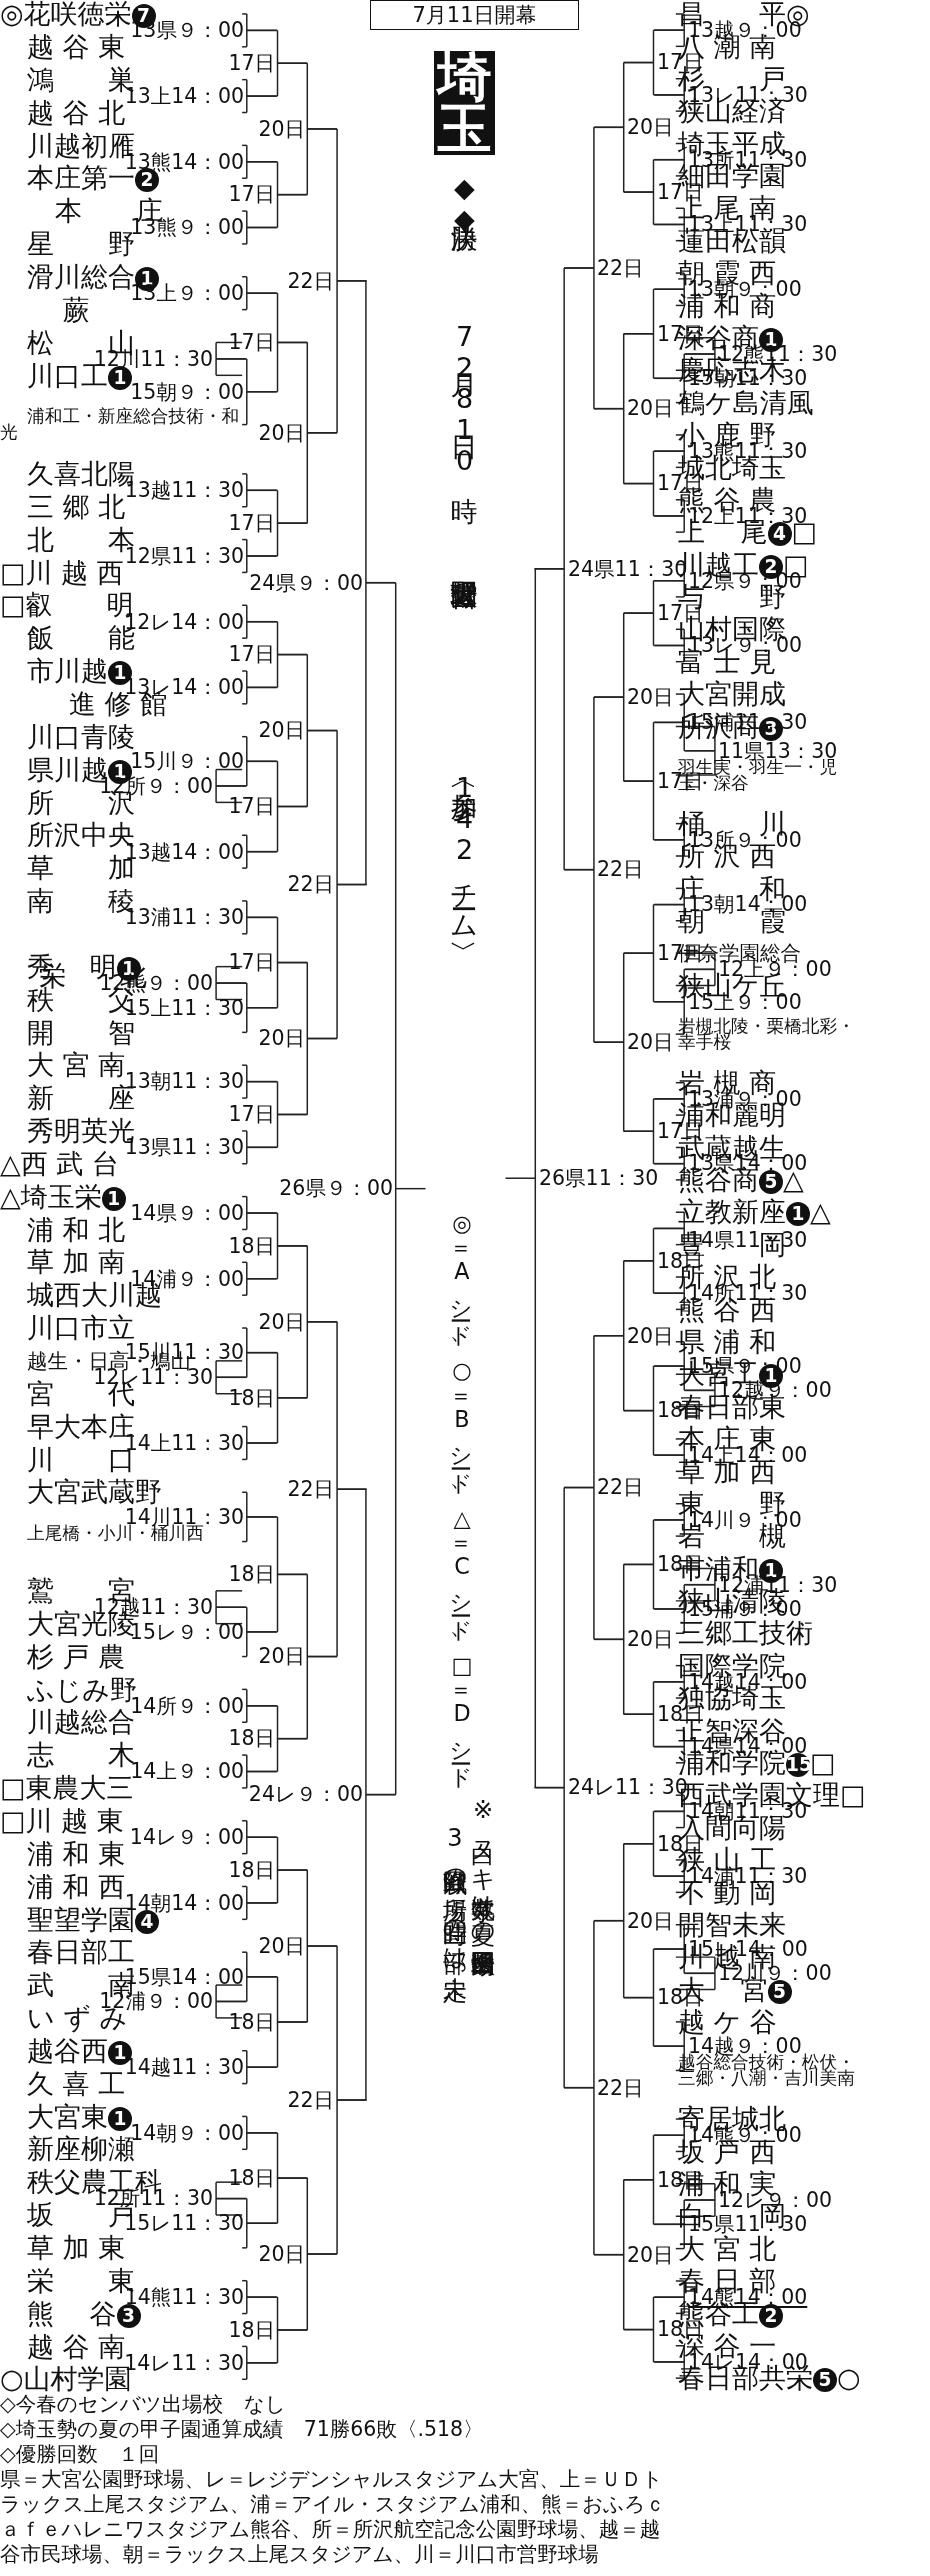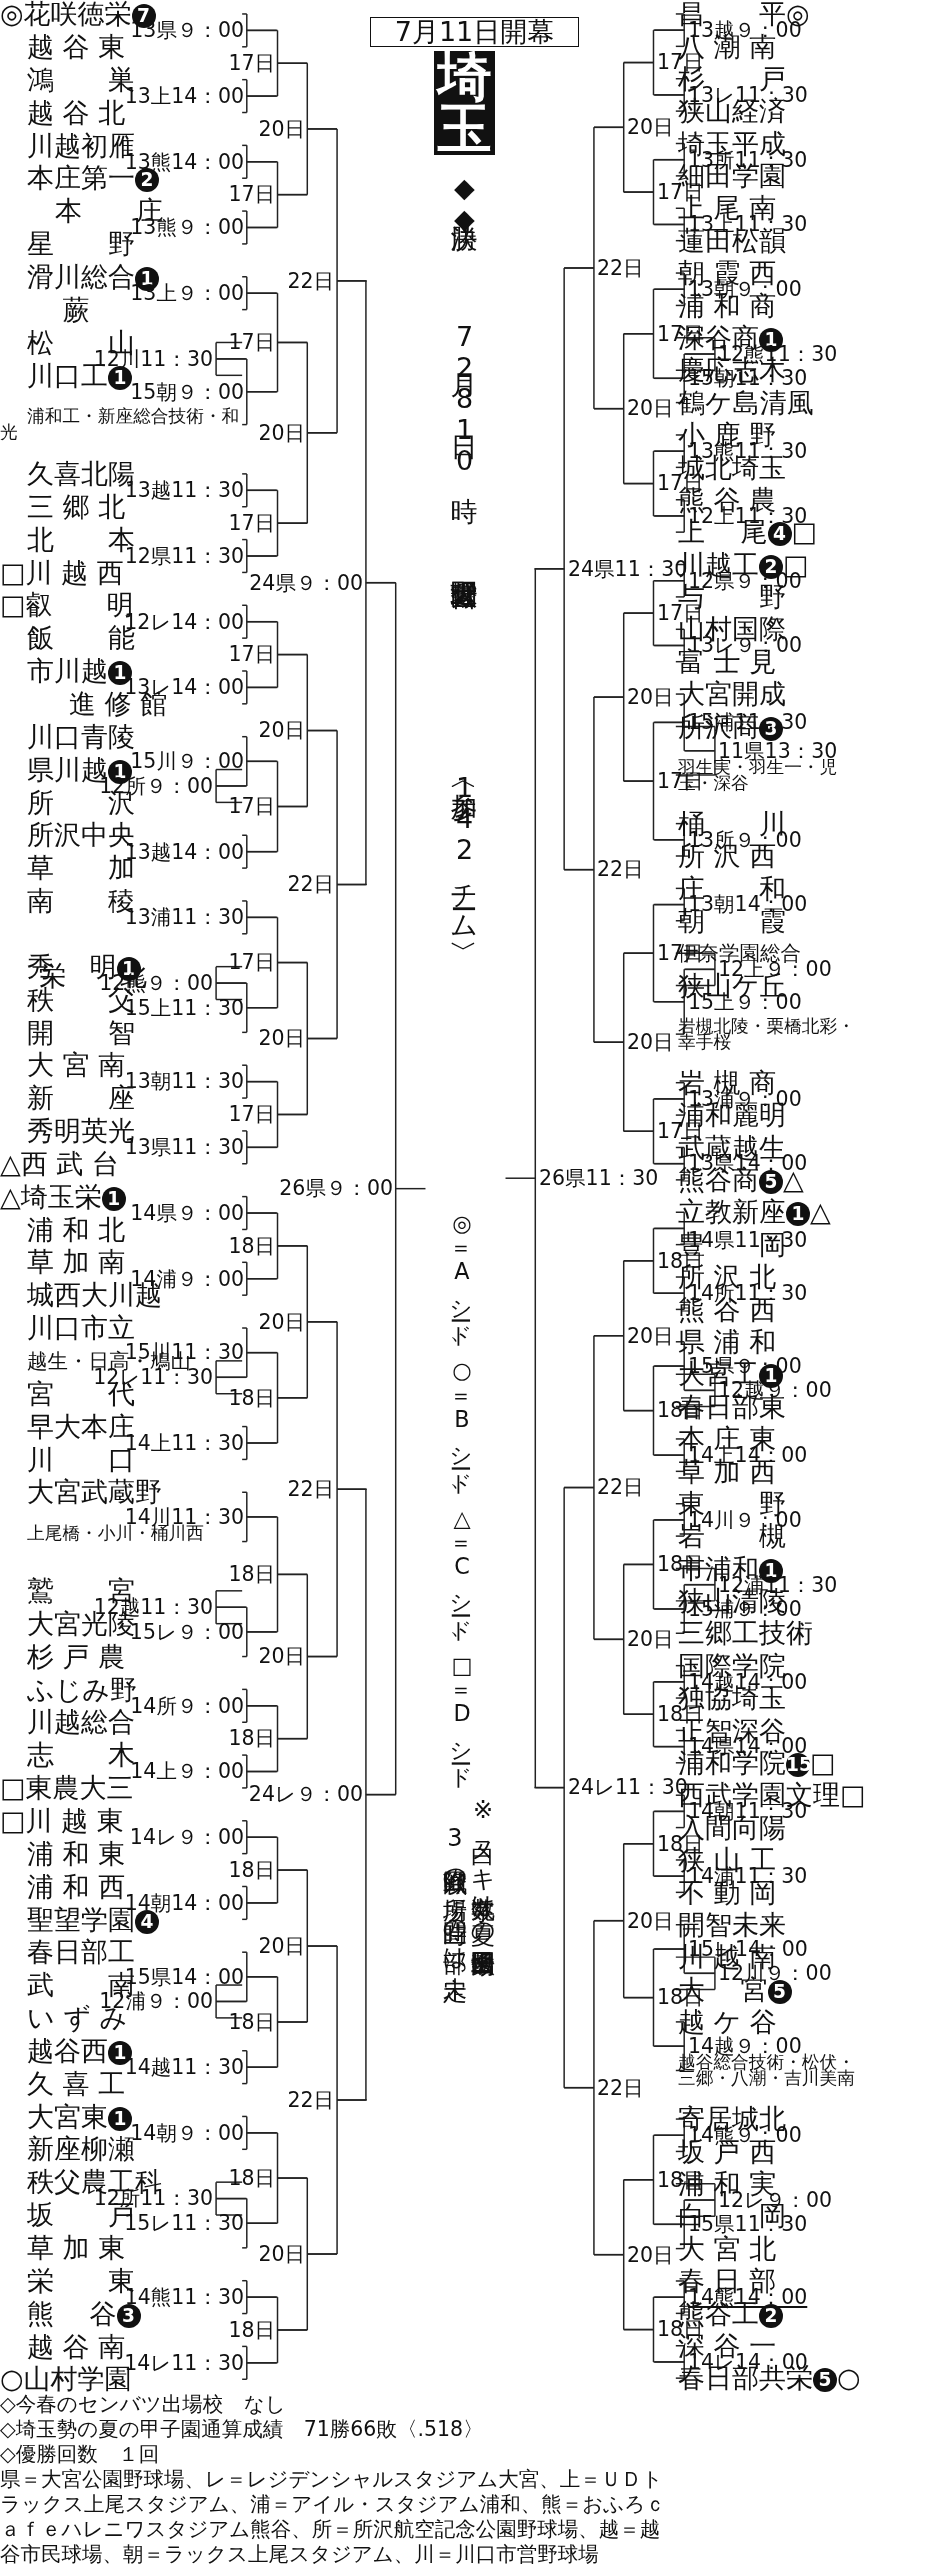--- a/index.html
+++ b/index.html
@@ -4,22 +4,22 @@
 <style>
   html,body{margin:0;padding:0;background:#fff;}
   body{width:931px;height:2576px;position:relative;overflow:hidden;
        font-family:"DejaVu Sans","Liberation Sans",sans-serif;color:#111;}
   #lines{position:absolute;left:0;top:0;width:931px;height:2576px;}
   .team{position:absolute;height:32px;line-height:32px;font-size:27px;white-space:nowrap;letter-spacing:0;}
   .team.small{font-size:17.7px;line-height:16px;height:34px;white-space:normal;width:186px;}
   .team.left{left:0;}
   .team.right{left:678px;}
   .lbl{position:absolute;font-size:20.5px;line-height:22.3px;white-space:nowrap;color:#111;}
-  .title-box{position:absolute;left:370px;top:17px;width:207px;height:28px;border:1.9px solid #111;
-             font-size:27px;line-height:28px;text-align:center;}
+  .title-box{position:absolute;left:370px;top:0;width:207px;height:28px;border:1.9px solid #111;
+             font-size:21px;line-height:28px;text-align:center;}
   .pref{position:absolute;left:434px;top:51px;width:61px;height:104px;background:#111;color:#fff;
         font-size:54px;font-weight:bold;line-height:52px;text-align:center;}
   .vcol{position:absolute;writing-mode:vertical-rl;text-orientation:upright;font-size:27px;line-height:30px;}
   .foot{position:absolute;left:0;font-size:20.5px;line-height:25px;white-space:nowrap;}
   .seed{display:inline-block;}
   .num{display:inline-block;width:24px;height:24px;border-radius:50%;background:#111;color:#fff;
        font-size:18.6px;line-height:24px;text-align:center;vertical-align:middle;font-weight:bold;}
 </style>
 </head>
 <body>

